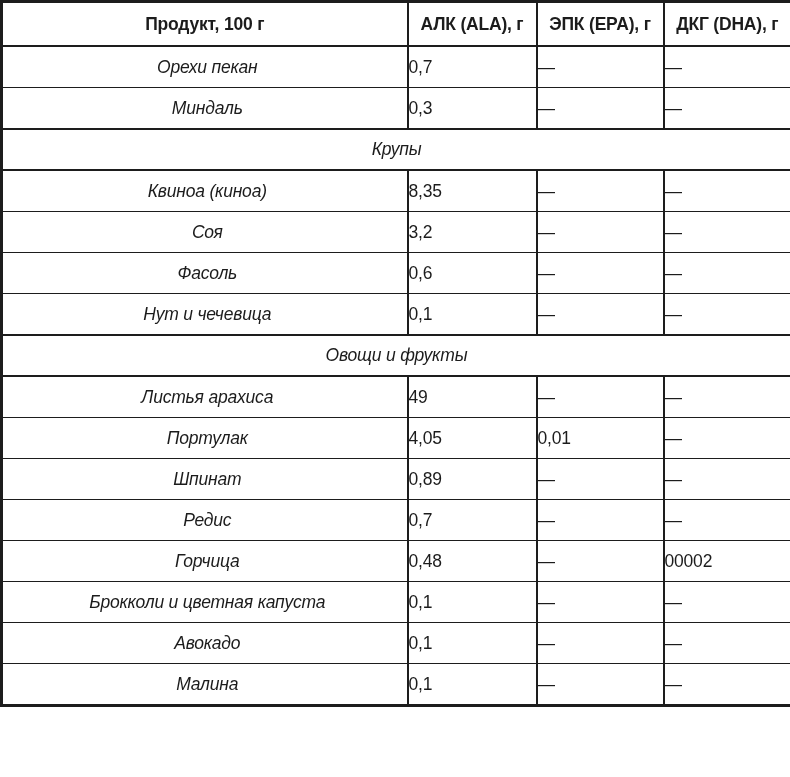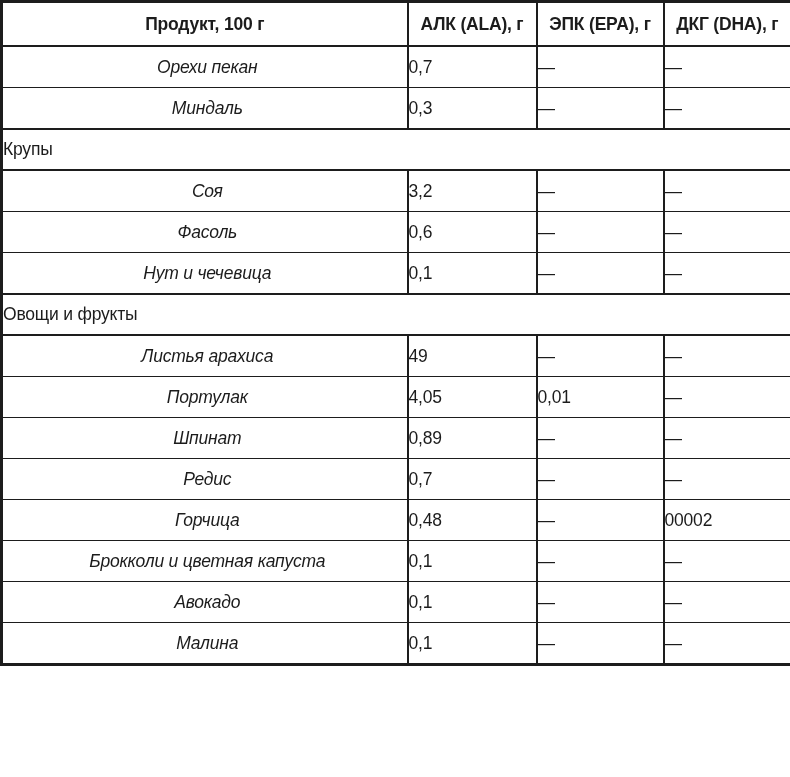--- a/index.html
+++ b/index.html
@@ -50,20 +50,22 @@
     text-align: center;
     padding-left: 5px;
     height: 40px;
     font-style: italic;
   }
   table.data-table td.value-cell {
     text-align: left;
     height: 40px;
   }
   table.data-table tr.section-row td {
+    text-align: center;
+    font-style: italic;
     font-weight: normal;
     height: 39px;
     border-top-width: 2px;
     border-bottom-width: 2px;
   }
 </style>
 </head>
 <body>
 
 <div class="page">
@@ -90,20 +92,26 @@
           <td class="value-cell">—</td>
         </tr>
         <tr>
           <td class="product-cell">Миндаль</td>
           <td class="value-cell">0,3</td>
           <td class="value-cell">—</td>
           <td class="value-cell">—</td>
         </tr>
         <tr class="section-row">
           <td colspan="4">Крупы</td>
+        </tr>
+        <tr>
+          <td class="product-cell">Квиноа (киноа)</td>
+          <td class="value-cell">8,35</td>
+          <td class="value-cell">—</td>
+          <td class="value-cell">—</td>
         </tr>
         <tr>
           <td class="product-cell">Соя</td>
           <td class="value-cell">3,2</td>
           <td class="value-cell">—</td>
           <td class="value-cell">—</td>
         </tr>
         <tr>
           <td class="product-cell">Фасоль</td>
           <td class="value-cell">0,6</td>

